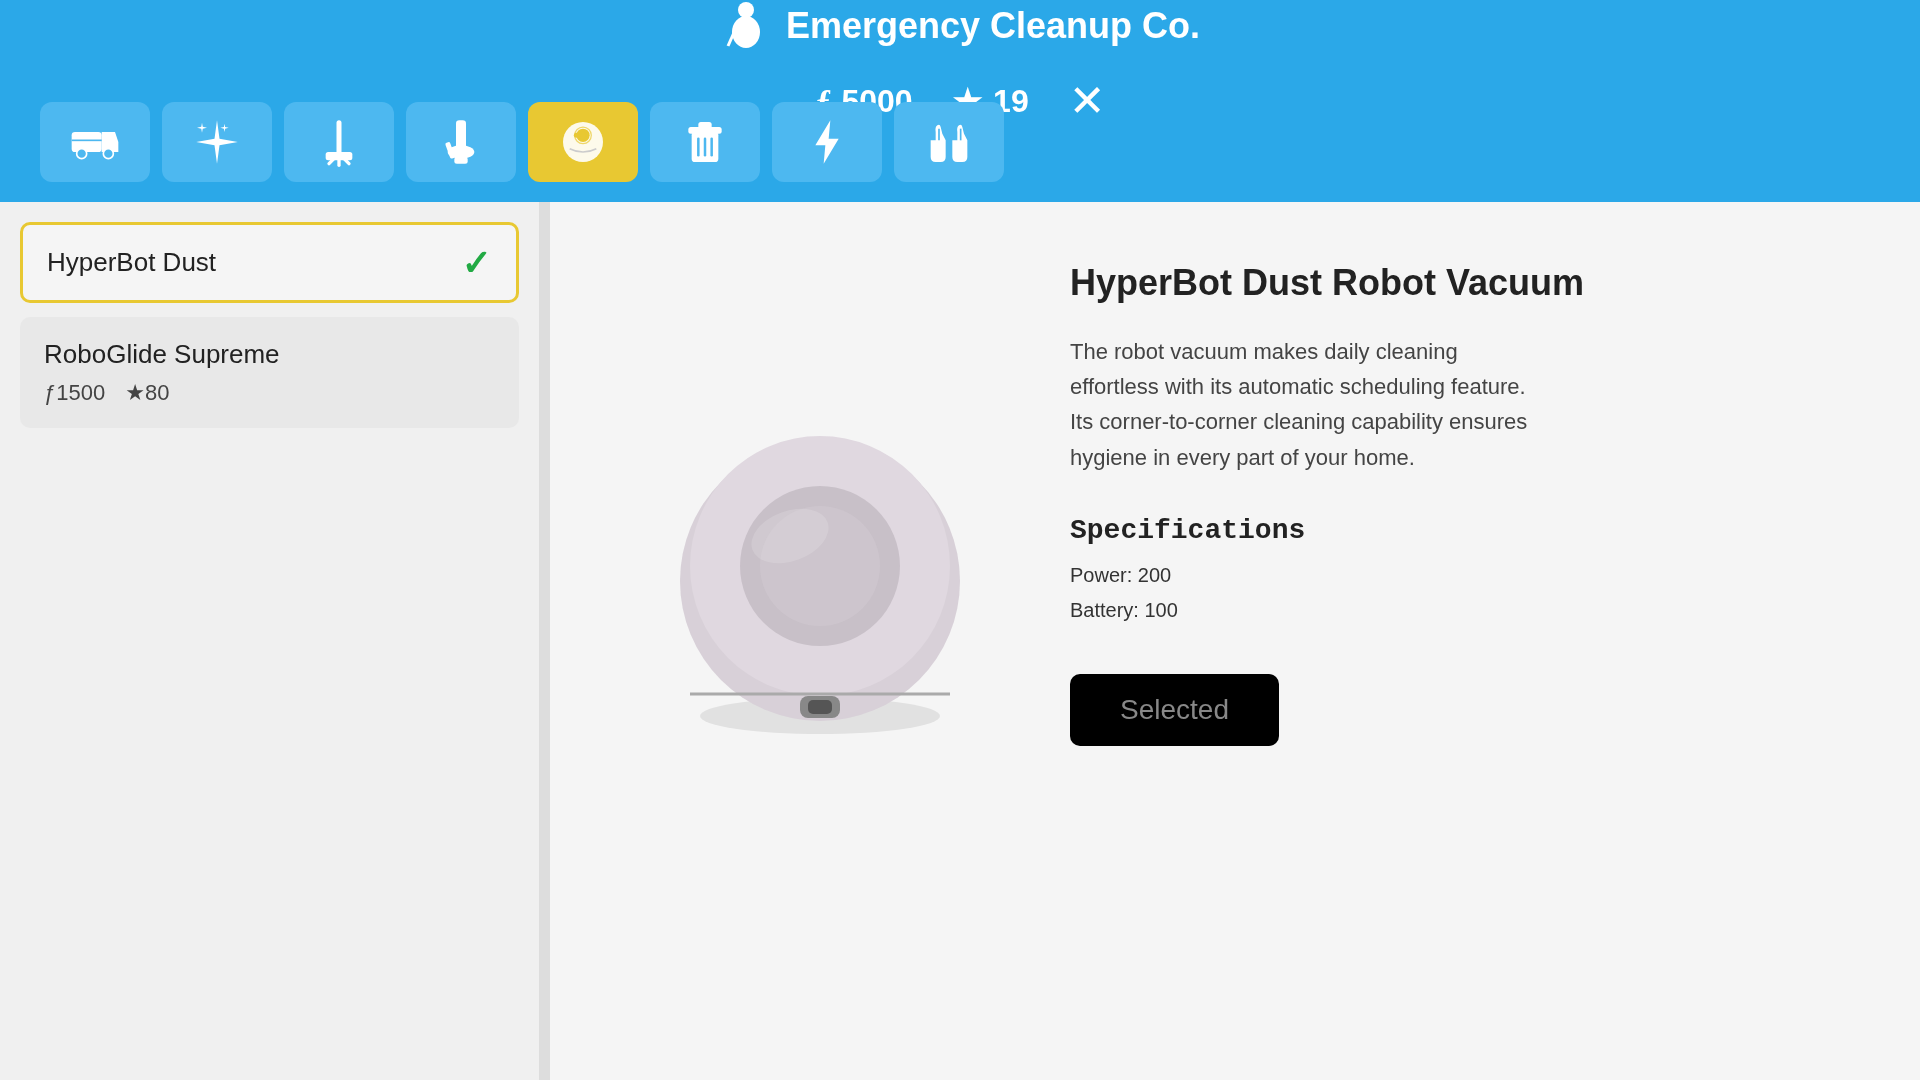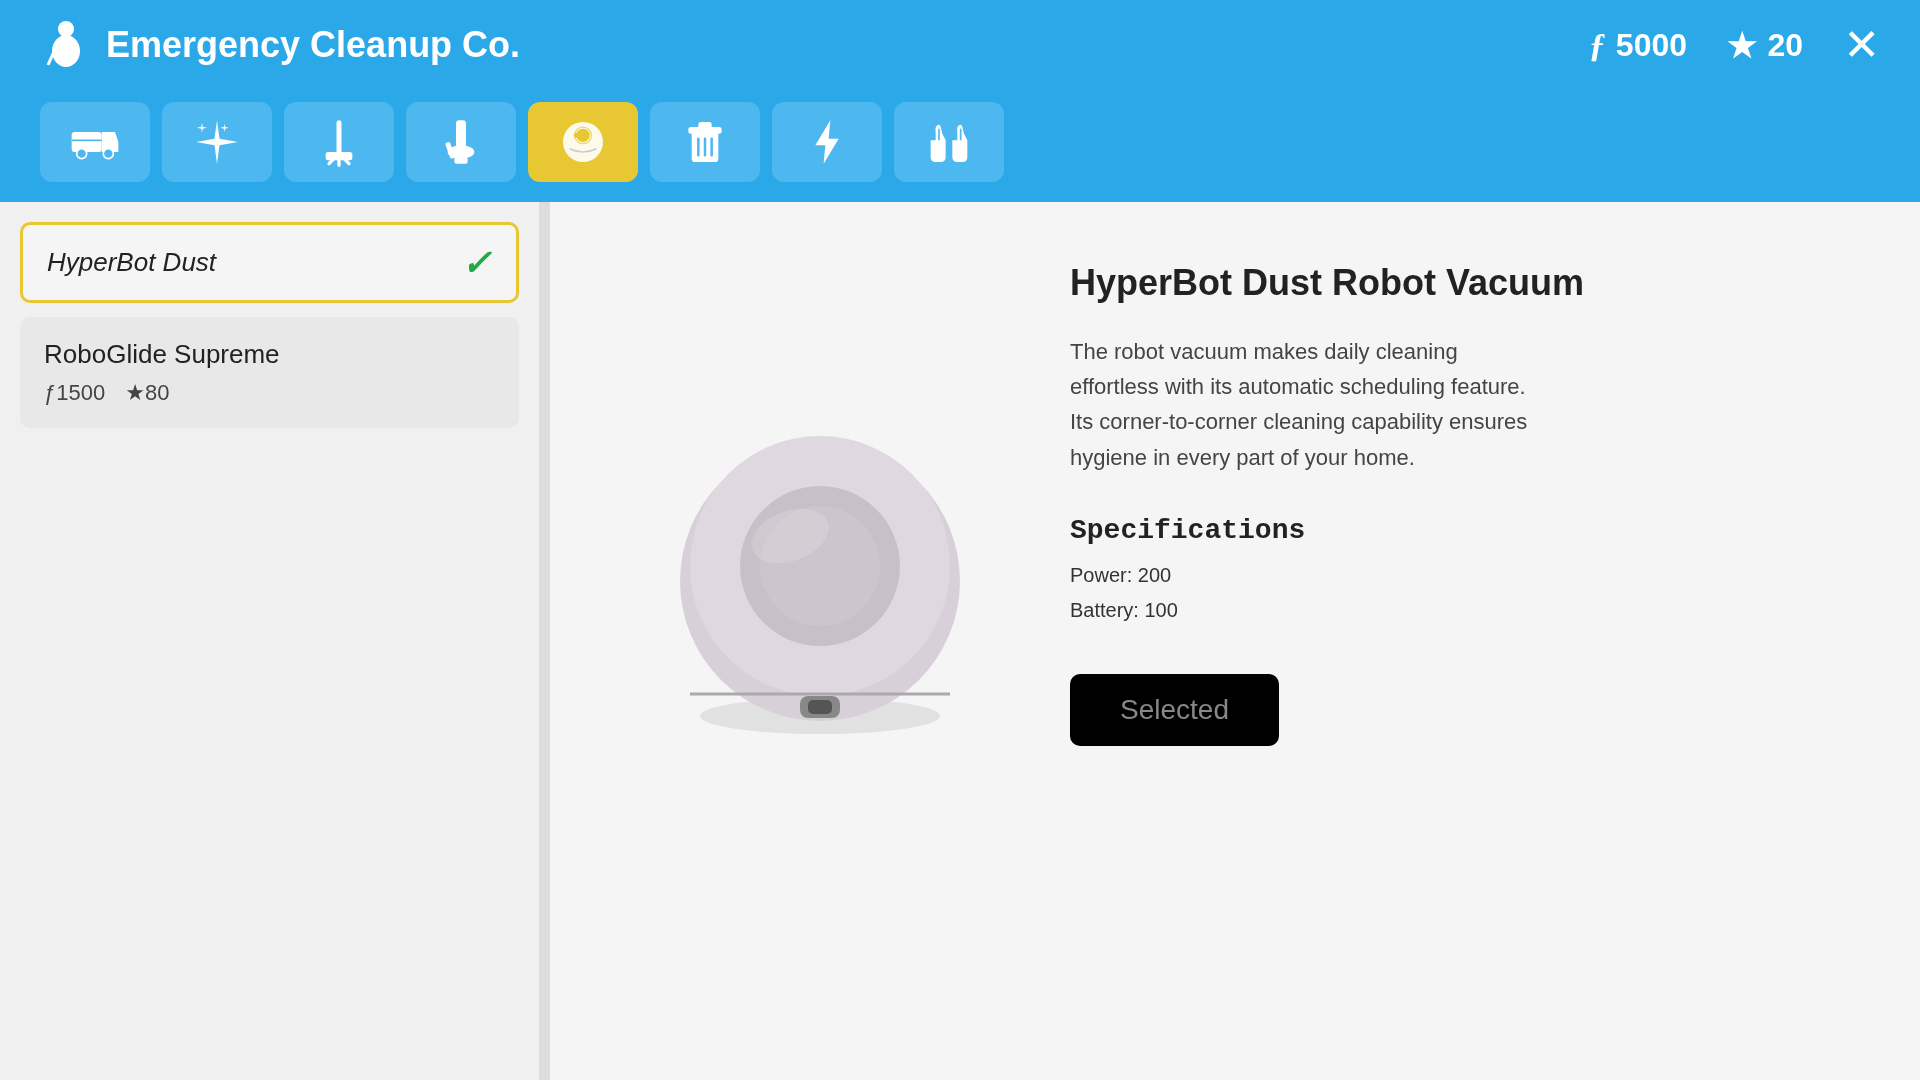--- a/index.html
+++ b/index.html
@@ -12,20 +12,21 @@
     }
 
     
     .header {
       background: #2ba8e8;
       height: 90px;
       display: flex;
       align-items: center;
       padding: 0 40px;
       gap: 27px;
+      flex-direction: column;
     }
     .header-logo {
       display: flex;
       align-items: center;
       gap: 14px;
       color: white;
       flex: 1;
     }
     .logo-icon {
       width: 52px;
@@ -108,21 +109,20 @@
     .item-card {
       background: #e8e8e8;
       border-radius: 10px;
       padding: 22px 24px;
       cursor: pointer;
       position: relative;
     }
     .item-card.selected {
       border: 3px solid #e8c832;
       background: #f5f5f5;
-      font-style: italic;
     }
     .item-card-name {
       font-size: 26px;
       font-weight: 500;
       color: #222;
     }
     .item-card-stats {
       display: flex;
       align-items: flex-end;
       gap: 20px;
@@ -244,21 +244,21 @@
     </svg>
     <span class="header-title">Emergency Cleanup Co.</span>
   </div>
   <div class="header-right">
     <div class="header-stat">
       <span style="font-style:italic;font-family:serif;font-size:34px;">ƒ</span>
       <span>5000</span>
     </div>
     <div class="header-stat">
       <span style="font-size:34px;">★</span>
-      <span>20</span>
+      <span>19</span>
     </div>
     <div class="close-btn">✕</div>
   </div>
 </div>
 
 <div class="toolbar">
 
   <button class="tool-btn">
     <svg viewBox="0 0 60 60">
       <rect x="2" y="18" width="36" height="24" rx="4" fill="white"></rect>

